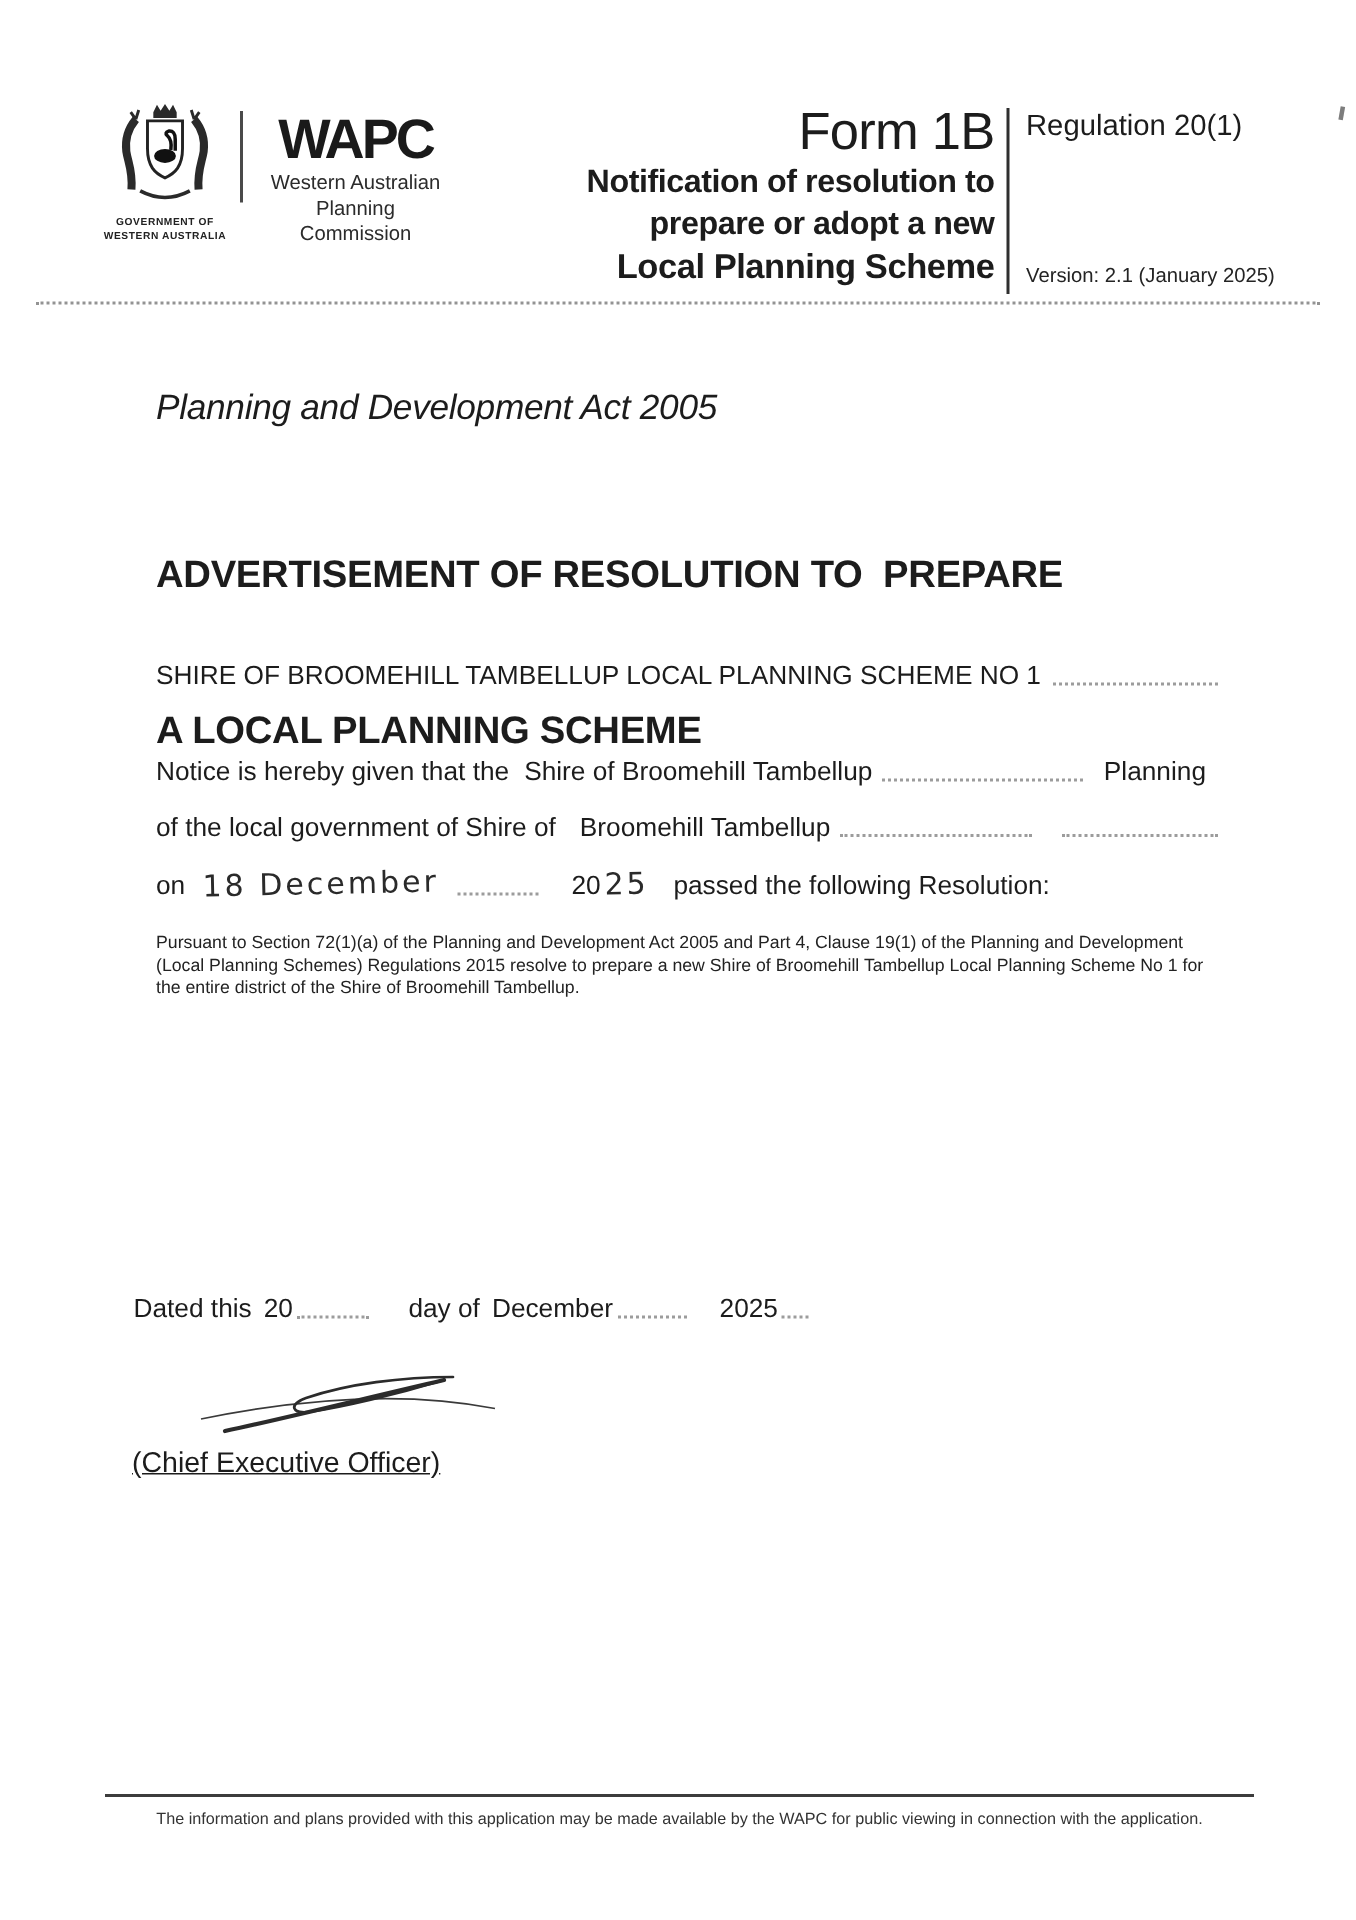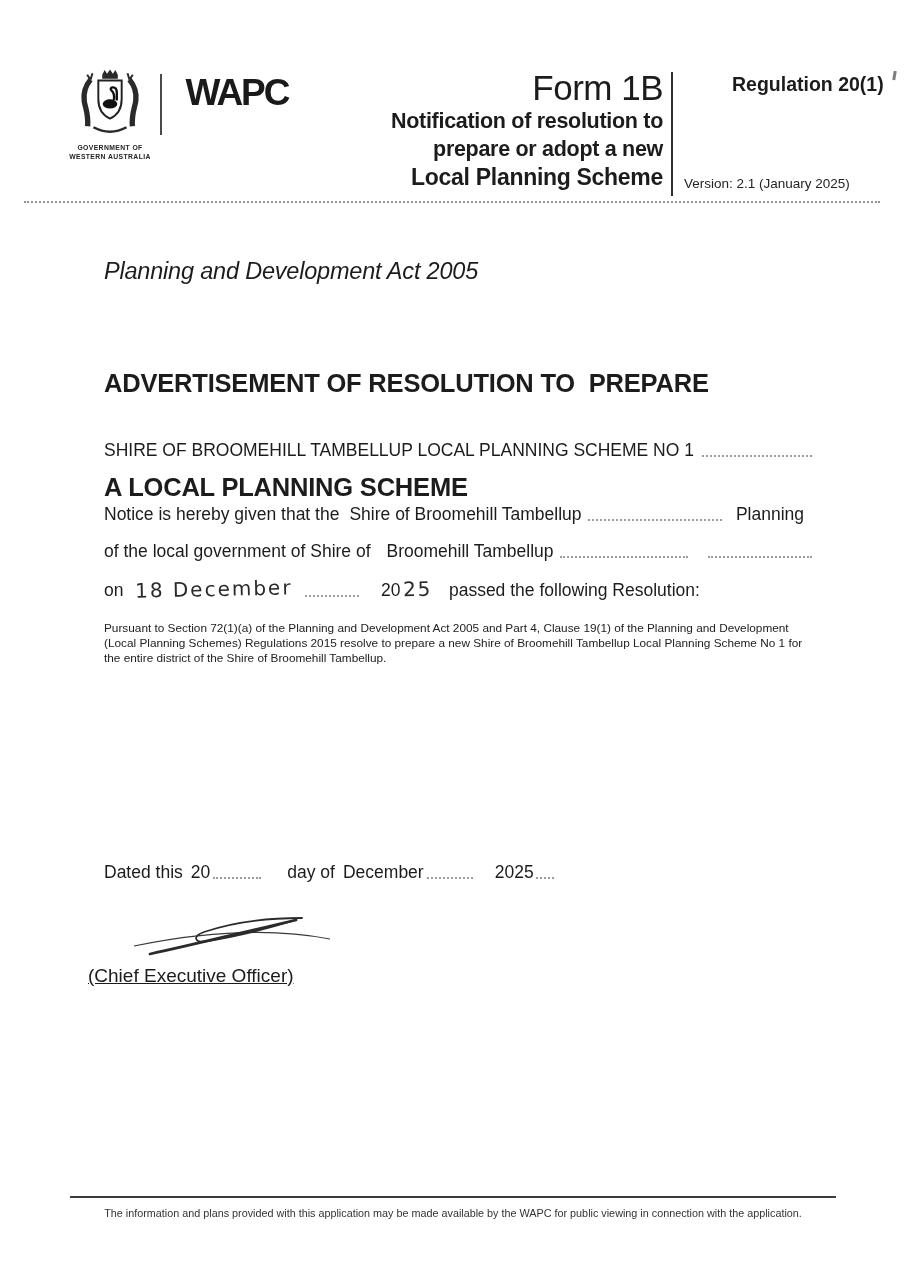--- a/index.html
+++ b/index.html
@@ -14,33 +14,33 @@
   .crest-caption { font-size:6.8px; font-weight:bold; letter-spacing:.4px; line-height:8.5px; color:#222; margin-top:2px; }
   .header-divider { position:absolute; left:160px; top:74px; height:61px; width:0; border-left:2px solid #4a4a4a; }
   .wapc { position:absolute; left:173px; top:74px; width:128px; text-align:center; }
   .wapc-acronym { font-size:37px; font-weight:bold; letter-spacing:-2px; line-height:37px; color:#1a1a1a; }
   .wapc-sub { font-size:13.5px; line-height:17px; color:#2b2b2b; margin-top:2px; }
   .form-title { position:absolute; right:241px; top:68px; text-align:right; }
   .form-number { font-size:35px; font-weight:normal; line-height:40px; letter-spacing:-.5px; }
   .form-line { font-size:21.5px; font-weight:bold; line-height:27.5px; letter-spacing:-.3px; }
   .form-line-last { font-size:23px; line-height:28px; }
   .rule-vert { position:absolute; left:671px; top:72px; height:124px; width:0; border-left:2.5px solid #2e2e2e; }
-  .regulation { position:absolute; left:684px; top:73px; font-size:19.5px; font-weight:bold;margin-left:48px; }
+  .regulation { position:absolute; left:684px; top:73px; font-size:19.5px; font-weight:normal; }
   .version { position:absolute; left:684px; top:176px; font-size:13.5px; color:#242424; }
   .dotted-sep { position:absolute; left:24px; top:201px; width:856px; border-top:2px dotted #939393; }
   .artifact { position:absolute; left:893px; top:71px; width:3px; height:9px; background:#7d7d7d; transform:rotate(10deg); }
   
   .act-title { position:absolute; left:104px; top:258px; font-size:23.5px; font-style:italic; letter-spacing:-.2px; }
   .heading { position:absolute; left:104px; top:297px; font-size:25.5px; font-weight:bold; line-height:34.5px; white-space:pre-wrap; letter-spacing:-.2px; }
   .fline { display:flex; align-items:baseline; font-size:17.5px; }
   .scheme-line { position:absolute; left:104px; top:440px; width:708px; }
   .notice1 { position:absolute; left:104px; top:504px; width:700px; }
   .notice2 { position:absolute; left:104px; top:541px; width:708px; }
   .on-line  { position:absolute; left:104px; top:577px; width:700px; }
-  .dated-line { position:absolute; left:104px; top:862px; width:480px; }
+  .dated-line { position:absolute; left:89px; top:862px; width:480px; }
   .fill-val { margin-left:10px; white-space:nowrap; }
   .dfill { border-bottom:2px dotted #9c9c9c; align-self:flex-end; margin-bottom:4px; }
   .dflex { flex:1 1 auto; }
   .hand { font-family:"DejaVu Sans", sans-serif; font-size:20px; letter-spacing:2px; color:#2a2a2a; display:inline-block; transform:rotate(-1.2deg); white-space:nowrap; }
   .resolution-text { position:absolute; left:104px; top:621px; width:714px; font-size:11.8px; line-height:14.8px; color:#222; }
   .signature-wrap { position:absolute; left:128px; top:906px; width:212px; height:58px; }
   .ceo { position:absolute; left:88px; top:965px; font-size:19px;text-decoration:underline; }
   
   .footer-line { position:absolute; left:70px; top:1196px; width:766px; border-top:2.5px solid #3c3c3c; }
   .footer-text { position:absolute; left:54px; top:1207px; width:798px; text-align:center; font-size:10.8px; color:#333; }
@@ -65,20 +65,24 @@
     <div class="crest-caption">
       <div>GOVERNMENT OF</div>
       <div>WESTERN AUSTRALIA</div>
     </div>
   </div>
 
   <div class="header-divider"></div>
 
   <div class="wapc">
     <div class="wapc-acronym">WAPC</div>
+    <div class="wapc-sub">
+      <div>Western Australian</div>
+      <div>Planning Commission</div>
+    </div>
   </div>
 
   <div class="form-title">
     <div class="form-number">Form 1B</div>
     <div class="form-line">Notification of resolution to</div>
     <div class="form-line">prepare or adopt a new</div>
     <div class="form-line form-line-last">Local Planning Scheme</div>
   </div>
 
   <div class="rule-vert"></div>

